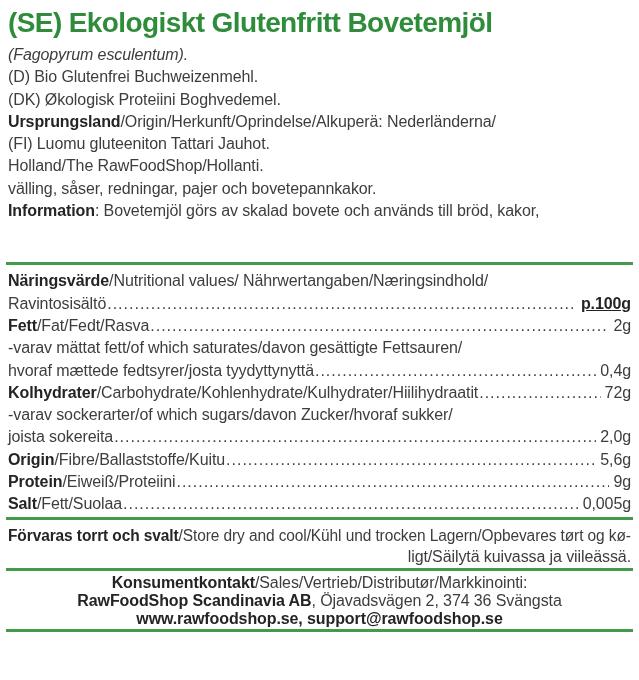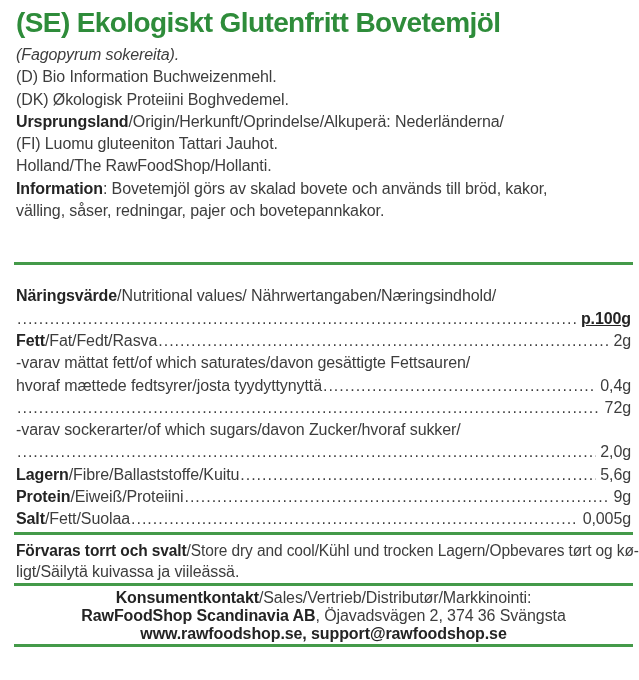--- a/index.html
+++ b/index.html
@@ -3,21 +3,21 @@
 <meta charset="utf-8">
 <style>
   html, body { margin: 0; padding: 0; }
   body {
     width: 639px; height: 680px;
     background: #ffffff;
     font-family: "Liberation Sans", sans-serif;
     color: var(--text, #3d3d3d);
     overflow: hidden;
   }
-  .page { padding: 5px 8px 0 16px; }
+  .page { padding: 5px 8px 0 8px; }
 
   .title {
     color: var(--green, #2E8C3A);
     font-size: 28px;
     font-weight: bold;
     letter-spacing: -0.6px;
     line-height: 31px;
     margin: 2px 0 6px 0;
     white-space: nowrap;
   }
@@ -38,82 +38,83 @@
   .rule {
     height: 3px;
     background: var(--rule, #449A49);
     margin-left: -2px; margin-right: -2px;
   }
   .rule-1 { margin-top: 40px; }
   .rule-2 { margin-top: 1px; }
   .rule-3 { margin-top: 1px; }
   .rule-4 { margin-top: 1px; }
 
-  .nutrition { margin-top: 20px; text-align: center; }
+  .nutrition { margin-top: 5px; text-align: center; }
   .nrow {
     display: flex;
     align-items: baseline;
     font-size: 16px;
     line-height: 22.3px;
     letter-spacing: -0.1px;
   }
   .nlabel { flex: 0 0 auto; white-space: nowrap; max-width: 100%; }
   .ndots {
     flex: 1 1 auto; min-width: 0;
     overflow: hidden; white-space: nowrap;
     margin: 0 4px 0 1px;
     letter-spacing: 1px;
   }
   .ndots::before { content: "...................................................................................................................................................."; }
   .nrow.nodots .ndots { visibility: hidden; }
   .nvalue { flex: 0 0 auto; white-space: nowrap; }
   .nvalue.vbold { font-weight: bold; text-decoration: underline; }
 
-  .storage { margin-top: 5px; }
+  .storage { margin-top: 5px; text-align: right; }
   .storage .line { line-height: 21px; }
 
   .footer { margin-top: 3px; text-align: center; }
   .footer .line { line-height: 18px; }
 </style>
 </head>
 <body>
 
 <div class="page">
 
   <h1 class="title autofit">(SE) Ekologiskt Glutenfritt Bovetemjöl</h1>
 
   <div class="intro">
-  <div class="line autofit italic"><b></b><span>(Fagopyrum sokereita).</span></div>
+  <div class="line autofit italic"><b></b><span>(Fagopyrum esculentum).</span></div>
 
 
-  <div class="line autofit"><b></b><span>(D) Bio Information Buchweizenmehl.</span></div>
+  <div class="line autofit"><b></b><span>(D) Bio Glutenfrei Buchweizenmehl.</span></div>
 
   <div class="line autofit"><b></b><span>(DK) Økologisk Proteiini Boghvedemel.</span></div>
 
   <div class="line autofit"><b>Ursprungsland</b><span>/Origin/Herkunft/Oprindelse/Alkuperä: Nederländerna/</span></div>
 
   <div class="line autofit"><b></b><span>(FI) Luomu gluteeniton Tattari Jauhot.</span></div>
 
   <div class="line autofit"><b></b><span>Holland/The RawFoodShop/Hollanti.</span></div>
 
+  <div class="line autofit"><b></b><span>välling, såser, redningar, pajer och bovetepannkakor.</span></div>
+
   <div class="line autofit"><b>Information</b><span>: Bovetemjöl görs av skalad bovete och används till bröd, kakor,</span></div>
-
-  <div class="line autofit"><b></b><span>välling, såser, redningar, pajer och bovetepannkakor.</span></div>
 </div>
 
   <div class="rule rule-1"></div>
 
   <div class="nutrition">
   <div class="nrow nodots">
     <span class="nlabel autofit"><b>Näringsvärde</b><span>/Nutritional values/ Nährwertangaben/Næringsindhold/</span></span>
     <span class="ndots"></span>
     <span class="nvalue"></span>
   </div>
 
   <div class="nrow">
+    <span class="nlabel autofit"><b></b><span>Ravintosisältö</span></span>
     <span class="ndots"></span>
     <span class="nvalue vbold">p.100g</span>
   </div>
 
 
   <div class="nrow">
     <span class="nlabel autofit"><b>Fett</b><span>/Fat/Fedt/Rasva</span></span>
     <span class="ndots"></span>
     <span class="nvalue">2g</span>
   </div>
@@ -124,37 +125,39 @@
     <span class="nvalue"></span>
   </div>
 
   <div class="nrow">
     <span class="nlabel autofit"><b></b><span>hvoraf mættede fedtsyrer/josta tyydyttynyttä</span></span>
     <span class="ndots"></span>
     <span class="nvalue">0,4g</span>
   </div>
 
   <div class="nrow">
+    <span class="nlabel autofit"><b>Kolhydrater</b><span>/Carbohydrate/Kohlenhydrate/Kulhydrater/Hiilihydraatit</span></span>
     <span class="ndots"></span>
     <span class="nvalue">72g</span>
   </div>
 
   <div class="nrow nodots">
     <span class="nlabel autofit"><b></b><span>-varav sockerarter/of which sugars/davon Zucker/hvoraf sukker/</span></span>
     <span class="ndots"></span>
     <span class="nvalue"></span>
   </div>
 
   <div class="nrow">
+    <span class="nlabel autofit"><b></b><span>joista sokereita</span></span>
     <span class="ndots"></span>
     <span class="nvalue">2,0g</span>
   </div>
 
   <div class="nrow">
-    <span class="nlabel autofit"><b>Lagern</b><span>/Fibre/Ballaststoffe/Kuitu</span></span>
+    <span class="nlabel autofit"><b>Origin</b><span>/Fibre/Ballaststoffe/Kuitu</span></span>
     <span class="ndots"></span>
     <span class="nvalue">5,6g</span>
   </div>
 
   <div class="nrow">
     <span class="nlabel autofit"><b>Protein</b><span>/Eiweiß/Proteiini</span></span>
     <span class="ndots"></span>
     <span class="nvalue">9g</span>
   </div>
 

